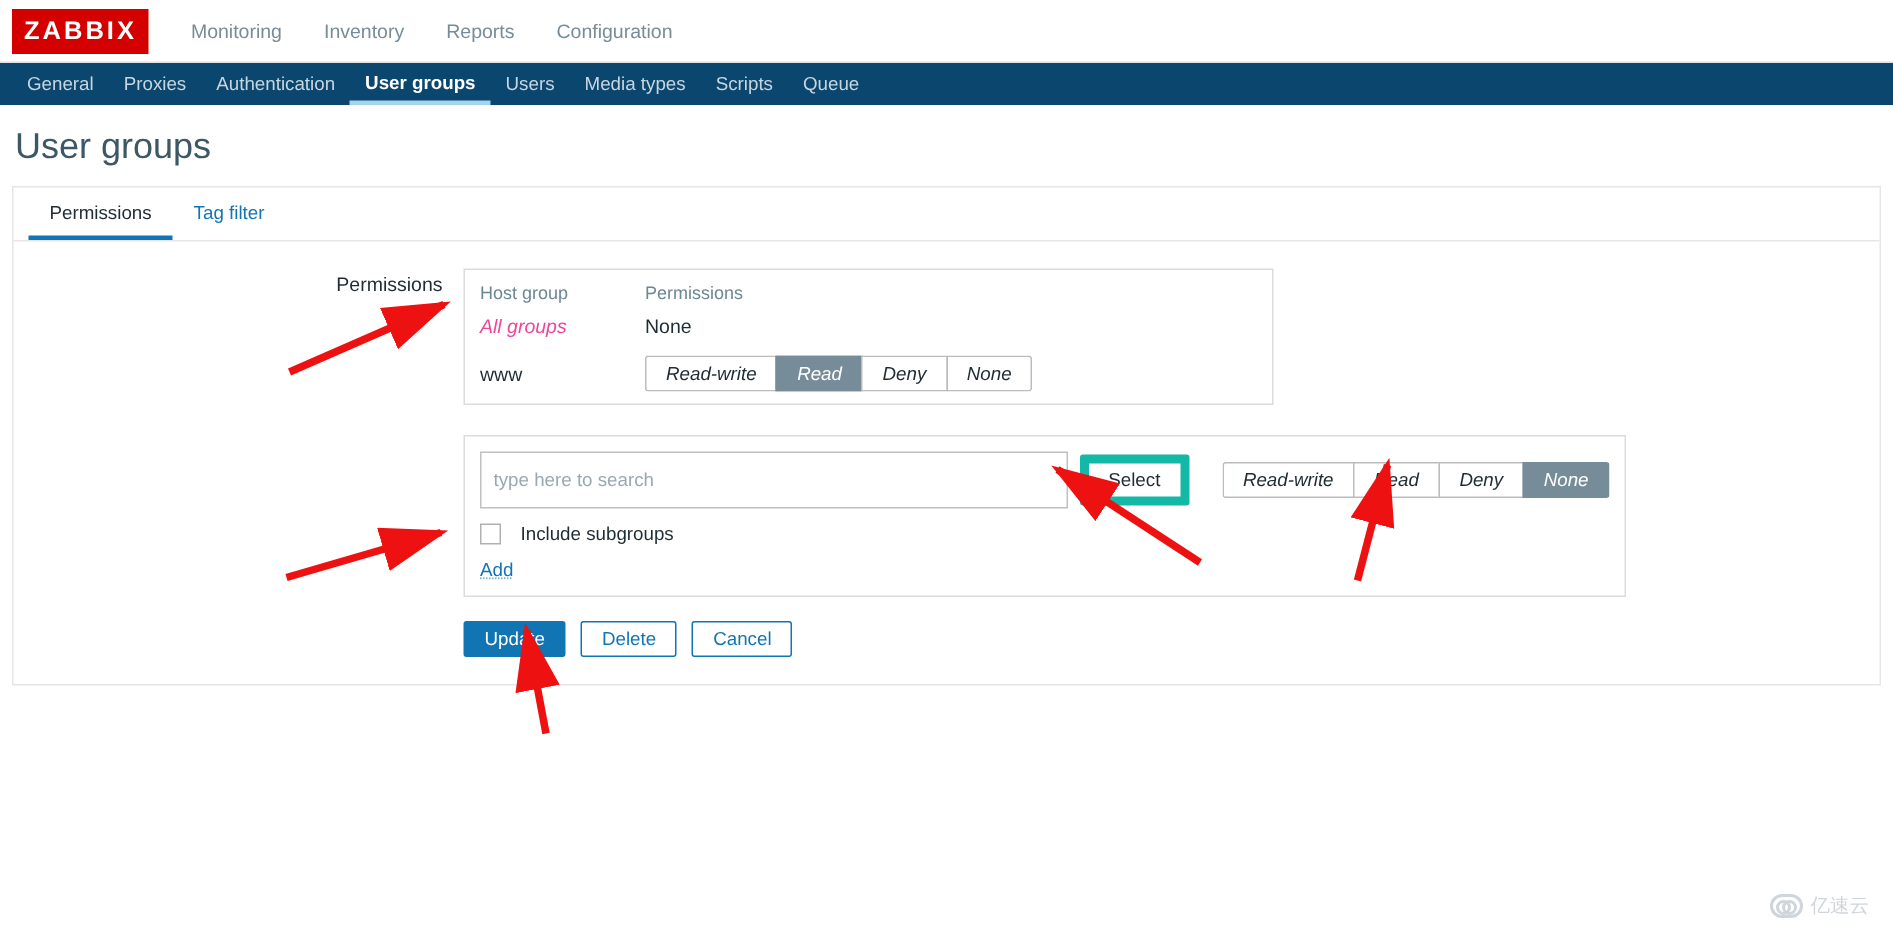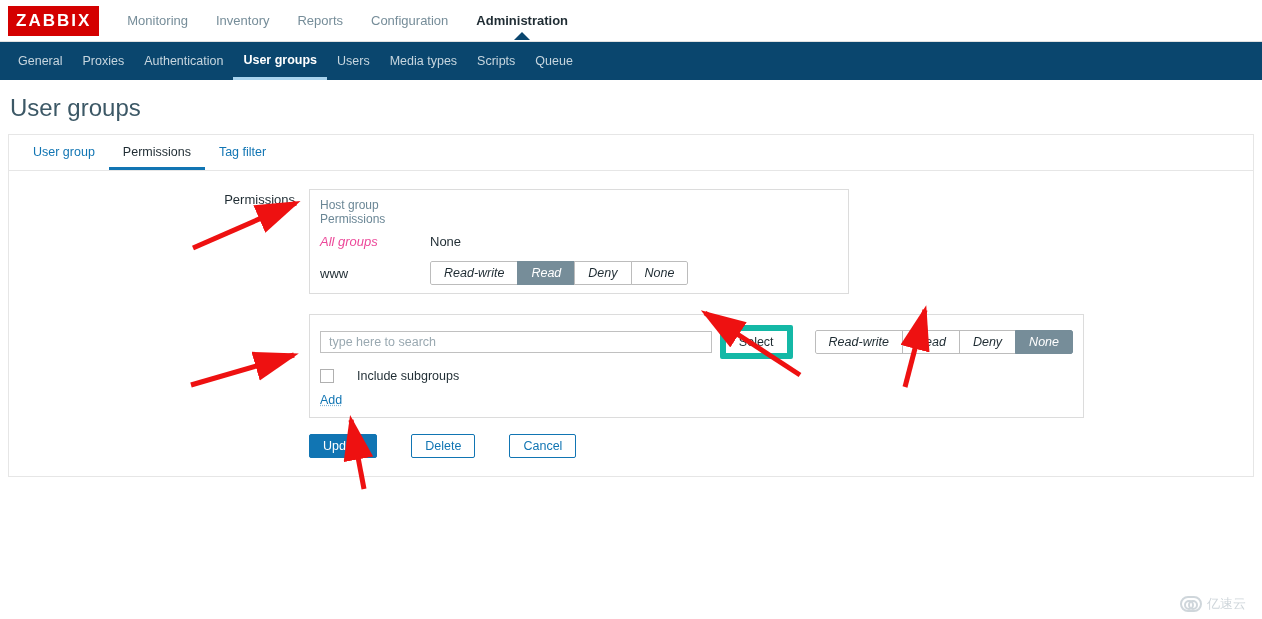--- a/index.html
+++ b/index.html
@@ -5,101 +5,99 @@
     * { box-sizing: border-box; margin: 0; padding: 0; }
     body { font-family: Arial, "Helvetica Neue", Helvetica, sans-serif; font-size: 13px; color: #1f2c33; background: #fff; }
     
     .topbar { display: flex; align-items: center; height: 42px; background: #fff; border-bottom: 1px solid #e0e0e0; padding: 16px 8px; }
     .logo { background: #d40000; color: #fff; font-weight: bold; font-size: 17px; letter-spacing: 2px; padding: 5px 8px; margin-right: 14px; }
     .topnav { display: flex; }
     .topnav-item { padding: 11px 14px; color: #768d99; cursor: pointer; position: relative; }
     .topnav-item.active { color: #1f2c33; font-weight: 600; }
     .topnav-item.active::after { content: ""; position: absolute; bottom: -1px; left: 50%; transform: translateX(-50%); width: 0; height: 0; border-left: 8px solid transparent; border-right: 8px solid transparent; border-bottom: 8px solid #0a466e; }
 
-    .subbar { background: #0a466e; height: 38px; display: flex; align-items: stretch; padding: 0 8px; }
+    .subbar { background: #0a466e; height: 28px; display: flex; align-items: stretch; padding: 0 8px; }
     .subnav-item { color: #c7d6df; padding: 0 10px; display: flex; align-items: center; cursor: pointer; font-size: 12.5px; }
     .subnav-item.active { color: #fff; border-bottom: 3px solid #a8d3ee; font-weight: 600; }
 
     .page-title { font-size: 24px; color: #3c5866; padding: 14px 10px 12px; font-weight: 400; }
 
     .panel { border: 1px solid #e6e6e6; margin: 0 8px 20px; background: #fff; }
 
     .tabs { display: flex; border-bottom: 1px solid #e6e6e6; padding: 0 10px; }
     .tab { padding: 10px 14px 8px; font-size: 12.5px; color: #1175b3; cursor: pointer; }
     .tab.active { color: #1f2c33; border-bottom: 3px solid #1175b3; font-weight: 400; }
 
     .form-section { padding: 18px 10px 18px 10px; display: flex; }
     .form-col-label { width: 290px; text-align: right; padding-right: 14px; color: #1f2c33; font-size: 13px; padding-top: 3px; }
     .form-col-body { flex: 1; max-width: 780px; }
 
     .perm-table { border: 1px solid #dcdcdc; width: 540px; }
-    .perm-header { display: flex; padding: 8px 10px 4px; color: #6b8796; font-size: 12px; flex-direction: column; }
+    .perm-header { display: flex; padding: 8px 10px 4px; color: #6b8796; font-size: 12px; }
     .perm-h1 { width: 110px; }
     .perm-h2 { flex: 1; }
     .perm-row { display: flex; align-items: center; padding: 4px 10px 8px; }
     .perm-cell1 { width: 110px; font-size: 13px; }
     .perm-row .em { font-style: italic; color: #ec4899; }
     .perm-cell2 { flex: 1; }
 
     .btn-group { display: inline-flex; border-radius: 2px; overflow: hidden; }
     .btn-seg { padding: 4px 13px; font-size: 12.5px; border: 1px solid #bcbcbc; margin-left: -1px; background: #fff; cursor: pointer; color: #1f2c33; font-style: italic; }
     .btn-seg:first-child { margin-left: 0; border-radius: 2px 0 0 2px; }
     .btn-seg:last-child { border-radius: 0 2px 2px 0; }
     .btn-seg.sel { background: #768d99; border-color: #768d99; color: #fff; }
 
     .add-block { border: 1px solid #dcdcdc; width: 775px; margin-top: 20px; padding: 10px; }
     .add-row1 { display: flex; align-items: center; gap: 8px; }
-    .search-input { flex: 1; max-width: 453px; height: 22px; border: 1px solid #c0c0c0; padding: 0 8px; font-size: 12.5px; color: #1f2c33; }
+    .search-input { flex: 1; max-width: 453px; height: 38px; border: 1px solid #c0c0c0; padding: 0 8px; font-size: 12.5px; color: #1f2c33; }
     .search-input::placeholder { color: #9aa9b1; }
     .btn { padding: 4px 13px; font-size: 12.5px; border: 6px solid #14b8a6; background: #fff; cursor: pointer; border-radius: 2px; color: #1f2c33; }
-    .add-row2 { margin-top: 10px; display: flex; align-items: center; gap: 23px; font-size: 12.5px; }
+    .add-row2 { margin-top: 10px; display: flex; align-items: center; gap: 13px; font-size: 12.5px; }
     .chk { width: 14px; height: 14px; border: 1px solid #b0b0b0; background: #fff; }
     .link-add { color: #1175b3; text-decoration: underline dotted #7fb3d5; font-size: 12.5px; cursor: pointer; display: inline-block; margin-top: 10px; }
 
     .action-row { margin-top: 16px; display: flex; gap: 10px; }
     .btn-primary { background: #1175b3; border: 1px solid #1175b3; color: #fff; }
-    .btn-outline { background: #fff; border: 1px solid #1175b3; color: #1175b3; margin-left: 24px; }
+    .btn-outline { background: #fff; border: 1px solid #1175b3; color: #1175b3; }
 
     .watermark { position: fixed; right: 16px; bottom: 6px; color: #cfd6db; font-size: 13px; display: flex; align-items: center; gap: 5px; }
     .wm-icon { width: 22px; height: 16px; border: 2px solid #cfd6db; border-radius: 10px; position: relative; }
     .wm-icon::before, .wm-icon::after { content: ""; position: absolute; border: 2px solid #cfd6db; border-radius: 50%; width: 6px; height: 6px; top: 2px; }
     .wm-icon::before { left: 2px; } .wm-icon::after { right: 2px; }
 
     .arrow { position: absolute; pointer-events: none; }
   </style>
 </head>
 <body>
 
 <div class="topbar">
   <div class="logo">ZABBIX</div>
   <div class="topnav">
     <div class="topnav-item">Monitoring</div>
     <div class="topnav-item">Inventory</div>
     <div class="topnav-item">Reports</div>
     <div class="topnav-item">Configuration</div>
-    <div class="topnav-item active">Administration</div>
   </div>
 </div>
 
 <div class="subbar">
   <div class="subnav-item">General</div>
   <div class="subnav-item">Proxies</div>
   <div class="subnav-item">Authentication</div>
   <div class="subnav-item active">User groups</div>
   <div class="subnav-item">Users</div>
   <div class="subnav-item">Media types</div>
   <div class="subnav-item">Scripts</div>
   <div class="subnav-item">Queue</div>
 </div>
 
 <h1 class="page-title">User groups</h1>
 
 <div class="panel">
   <div class="tabs">
-    <div class="tab">User group</div>
     <div class="tab active">Permissions</div>
     <div class="tab">Tag filter</div>
   </div>
 
   <div class="form-section">
     <div class="form-col-label">Permissions</div>
     <div class="form-col-body">
 
       <div class="perm-table">
         <div class="perm-header">

